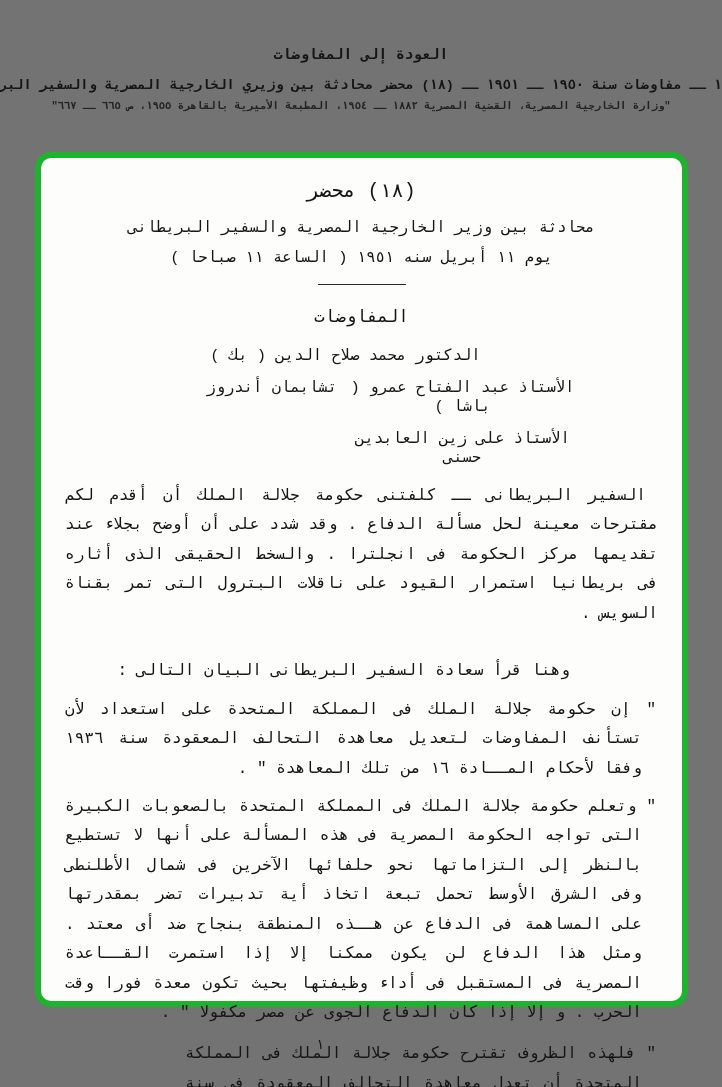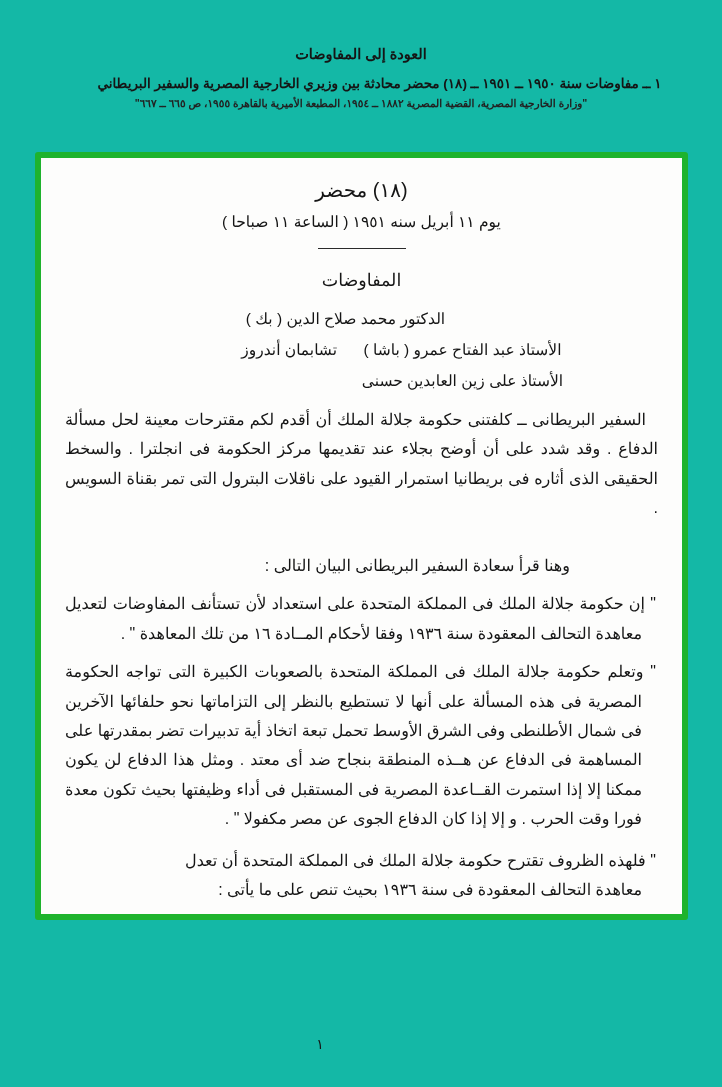--- a/index.html
+++ b/index.html
@@ -1,37 +1,37 @@
 <!DOCTYPE html>
 <html lang="ar" dir="rtl"><head>
 <meta charset="utf-8">
 <style>
   html,body { margin:0; padding:0; background:#ffffff; }
   .page {
     position:relative;
     width:722px; height:1087px;
-    background:#14b8a6;
+    background:#737373;
     overflow:hidden;
     direction:rtl;
-    font-family:Liberation Sans, sans-serif;
+    font-family:Liberation Mono, monospace;
     color:#151515;
   }
   
   .hdr { padding-top:46px; text-align:center; }
   .hdr-title { font-size:14.5px; font-weight:bold; letter-spacing:.2px; }
   .hdr-entry { margin-top:13px; font-size:13.5px; font-weight:bold; white-space:nowrap;padding-left:37px; }
   .hdr-src   { margin-top:6px;  font-size:10.5px; font-weight:bold; color:#222; }
 
   
   .hbox {
     position:absolute; left:35px; top:152px;
-    width:653px; height:768px;
+    width:653px; height:855px;
     box-sizing:border-box;
     border:6px solid #1eb32d;
-    border-radius:3px;
+    border-radius:16px;
     padding:14px 24px 0 24px;
     background:#fdfdfc;
   }
   .doc-title { text-align:center; font-size:20px;   margin-top:6px; }
   .doc-sub   { text-align:center; font-size:15.5px; margin-top:15px; }
   .doc-date  { text-align:center; font-size:15.5px; margin-top:11px; }
   .rule { width:88px; height:0; border-top:1.5px solid #2a2a2a; margin:17px auto 0 auto; }
 
   .att-head { text-align:center; font-size:17.5px; margin-top:21px; }
   .att-rows { margin-top:19px; padding-right:70px; padding-left:38px; }
@@ -58,20 +58,21 @@
 
   <header class="hdr">
     <div class="hdr-title">العودة إلى المفاوضات</div>
     <div class="hdr-entry">١ ــ مفاوضات سنة ١٩٥٠ ــ ١٩٥١ ــ (١٨) محضر محادثة بين وزيري الخارجية المصرية والسفير البريطاني</div>
     <div class="hdr-src">"وزارة الخارجية المصرية، القضية المصرية ١٨٨٢ ــ ١٩٥٤، المطبعة الأميرية بالقاهرة ١٩٥٥، ص ٦٦٥ ــ ٦٦٧"</div>
   </header>
 
   <section class="hbox" style="border-color: rgb(30, 179, 45);">
 
     <div class="doc-title">(١٨) محضر</div>
+    <div class="doc-sub">محادثة بين وزير الخارجية المصرية والسفير البريطانى</div>
     <div class="doc-date">يوم ١١ أبريل سنه ١٩٥١ ( الساعة ١١ صباحا )</div>
 
     <div class="rule"></div>
 
     <div class="att-head">المفاوضات</div>
 
     <div class="att-rows">
       <div class="att-row">
         <span class="att-eg">الدكتور محمد صلاح الدين ( بك )</span>
       </div>

